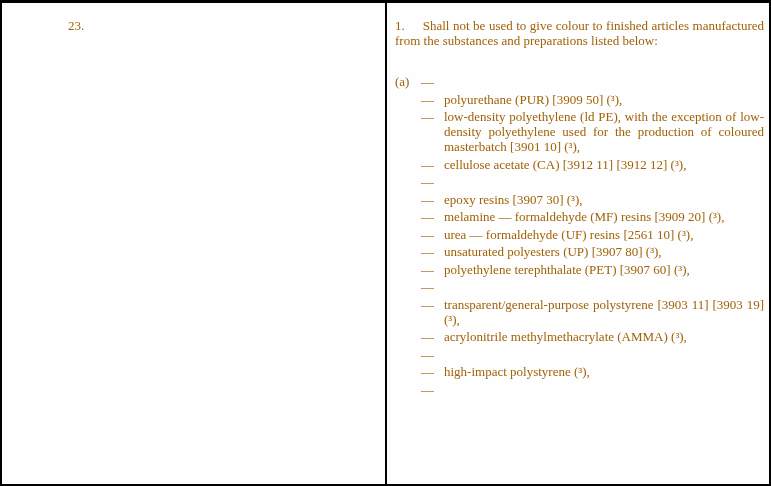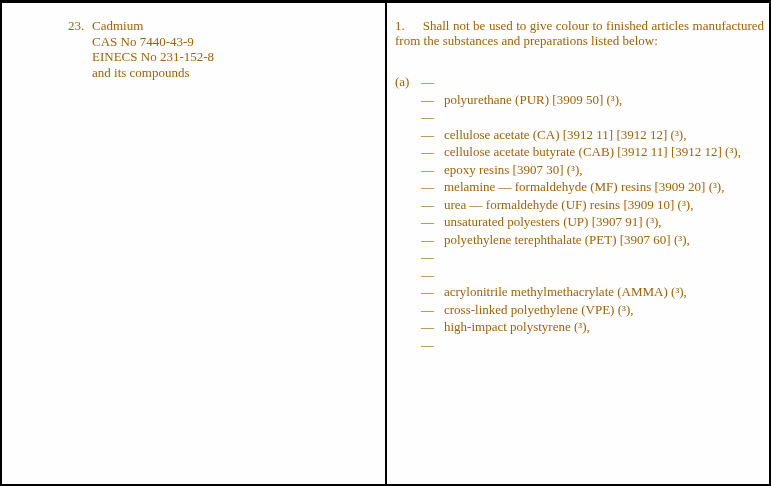--- a/index.html
+++ b/index.html
@@ -44,26 +44,20 @@
 </style>
 </head>
 <body>
 
 <div class="page">
   <div class="row">
 
     <div class="cell-left">
       <div class="entry">
         <span class="entry-num">23.</span>
-        <div class="entry-lines">
-          <div>Cadmium</div>
-          <div>CAS No 7440-43-9</div>
-          <div>EINECS No 231-152-8</div>
-          <div>and its compounds</div>
-        </div>
       </div>
     </div>
 
     <div class="cell-right">
       <p class="intro">
         <span class="para-num">1.</span><span>Shall not be used to give colour to finished articles manufactured from the substances and preparations listed below:</span>
       </p>
 
       <div class="list">
         <div class="item">
@@ -71,73 +65,73 @@
           <span class="item-dash">—</span>
         </div>
         <div class="item">
           <span class="item-label"></span>
           <span class="item-dash">—</span>
           <span class="item-text">polyurethane (PUR) [3909 50] (³),</span>
         </div>
         <div class="item">
           <span class="item-label"></span>
           <span class="item-dash">—</span>
+          <span class="item-text">low-density polyethylene (ld PE), with the exception of low-density polyethylene used for the production of coloured masterbatch [3901 10] (³),</span>
         </div>
         <div class="item">
           <span class="item-label"></span>
           <span class="item-dash">—</span>
           <span class="item-text">cellulose acetate (CA) [3912 11] [3912 12] (³),</span>
         </div>
         <div class="item">
           <span class="item-label"></span>
           <span class="item-dash">—</span>
-          <span class="item-text">cellulose acetate butyrate (CAB) [3912 11] [3912 12] (³),</span>
         </div>
         <div class="item">
           <span class="item-label"></span>
           <span class="item-dash">—</span>
           <span class="item-text">epoxy resins [3907 30] (³),</span>
         </div>
         <div class="item">
           <span class="item-label"></span>
           <span class="item-dash">—</span>
           <span class="item-text">melamine — formaldehyde (MF) resins [3909 20] (³),</span>
         </div>
         <div class="item">
           <span class="item-label"></span>
           <span class="item-dash">—</span>
-          <span class="item-text">urea — formaldehyde (UF) resins [3909 10] (³),</span>
+          <span class="item-text">urea — formaldehyde (UF) resins [2561 10] (³),</span>
         </div>
         <div class="item">
           <span class="item-label"></span>
           <span class="item-dash">—</span>
-          <span class="item-text">unsaturated polyesters (UP) [3907 91] (³),</span>
+          <span class="item-text">unsaturated polyesters (UP) [3907 80] (³),</span>
         </div>
         <div class="item">
           <span class="item-label"></span>
           <span class="item-dash">—</span>
           <span class="item-text">polyethylene terephthalate (PET) [3907 60] (³),</span>
         </div>
         <div class="item">
           <span class="item-label"></span>
           <span class="item-dash">—</span>
         </div>
         <div class="item">
           <span class="item-label"></span>
           <span class="item-dash">—</span>
+          <span class="item-text">transparent/general-purpose polystyrene [3903 11] [3903 19] (³),</span>
         </div>
         <div class="item">
           <span class="item-label"></span>
           <span class="item-dash">—</span>
           <span class="item-text">acrylonitrile methylmethacrylate (AMMA) (³),</span>
         </div>
         <div class="item">
           <span class="item-label"></span>
           <span class="item-dash">—</span>
-          <span class="item-text">cross-linked polyethylene (VPE) (³),</span>
         </div>
         <div class="item">
           <span class="item-label"></span>
           <span class="item-dash">—</span>
           <span class="item-text">high-impact polystyrene (³),</span>
         </div>
         <div class="item">
           <span class="item-label"></span>
           <span class="item-dash">—</span>
         </div>

